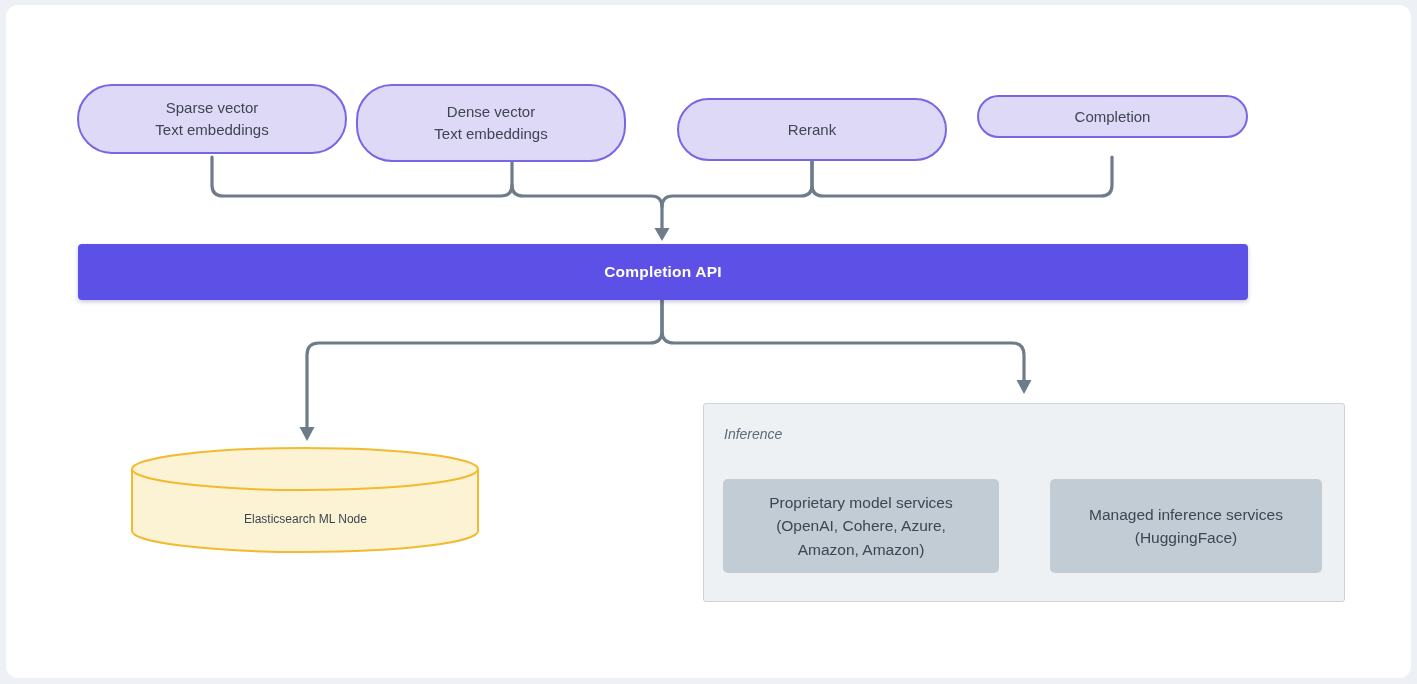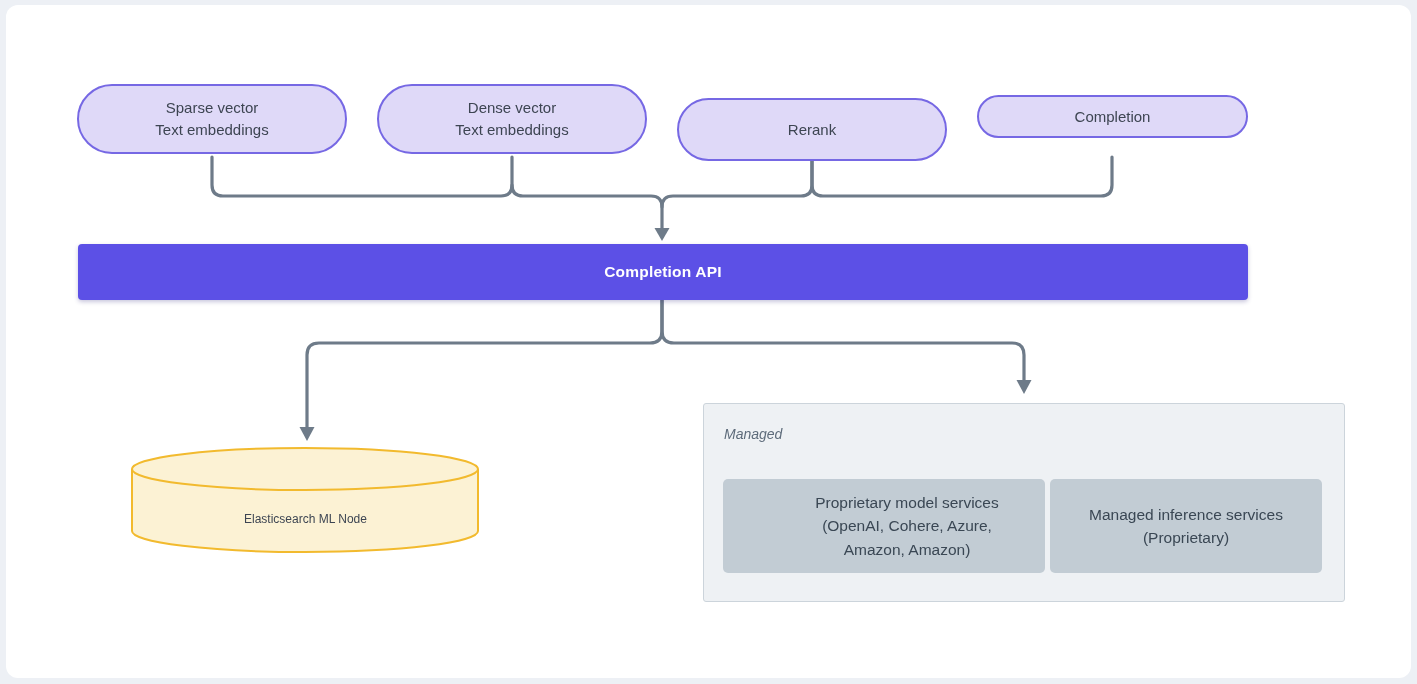--- a/index.html
+++ b/index.html
@@ -42,21 +42,21 @@
     flex-direction: column;
     align-items: center;
     justify-content: center;
     color: #3d4552;
     font-size: 15px;
     line-height: 1.45;
     text-align: center;
   }
   .pill span:empty { display: none; }
   .pill-1 { left: 77px;  top: 84px; width: 270px; height: 70px; }
-  .pill-2 { left: 377px; top: 84px; width: 270px; height: 70px; }
+  .pill-2 { left: 356px; top: 84px; width: 270px; height: 78px; }
   .pill-3 { left: 677px; top: 98px; width: 270px; height: 63px; }
   .pill-4 { left: 977px; top: 95px; width: 271px; height: 43px; }
   .inference-bar {
     position: absolute;
     left: 78px;
     top: 244px;
     width: 1170px;
     height: 56px;
     background: #5c50e6;
     border-radius: 4px;
@@ -106,21 +106,21 @@
     display: flex;
     flex-direction: column;
     align-items: center;
     justify-content: center;
     text-align: center;
     color: #3a4754;
     font-size: 15.5px;
     line-height: 1.5;
   }
   .service-box span:empty { display: none; }
-  .service-1 { left: 19px;  width: 276px; height: 94px; padding-left: 46px; }
+  .service-1 { left: 19px;  width: 276px; height: 94px; }
   .service-2 { left: 346px; width: 272px; height: 94px; }
 </style>
 </head>
 <body>
 
 <div class="stage">
   <div class="card"></div>
 
   <svg class="connectors" viewBox="0 0 1417 684">
 
@@ -162,25 +162,25 @@
 
   </div>
 
   <div class="inference-bar">
     <span>Completion API</span>
   </div>
 
   <div class="cylinder-label">Elasticsearch ML Node</div>
 
   <div class="external-box">
-    <div class="external-label">Managed</div>
+    <div class="external-label">Inference</div>
     <div class="service-box service-1">
       <span>Proprietary model services</span>
       <span>(OpenAI, Cohere, Azure,</span>
       <span>Amazon, Amazon)</span>
     </div>
     <div class="service-box service-2">
       <span>Managed inference services</span>
-      <span>(Proprietary)</span>
+      <span>(HuggingFace)</span>
 
     </div>
   </div>
 </div>
 
 </body></html>

